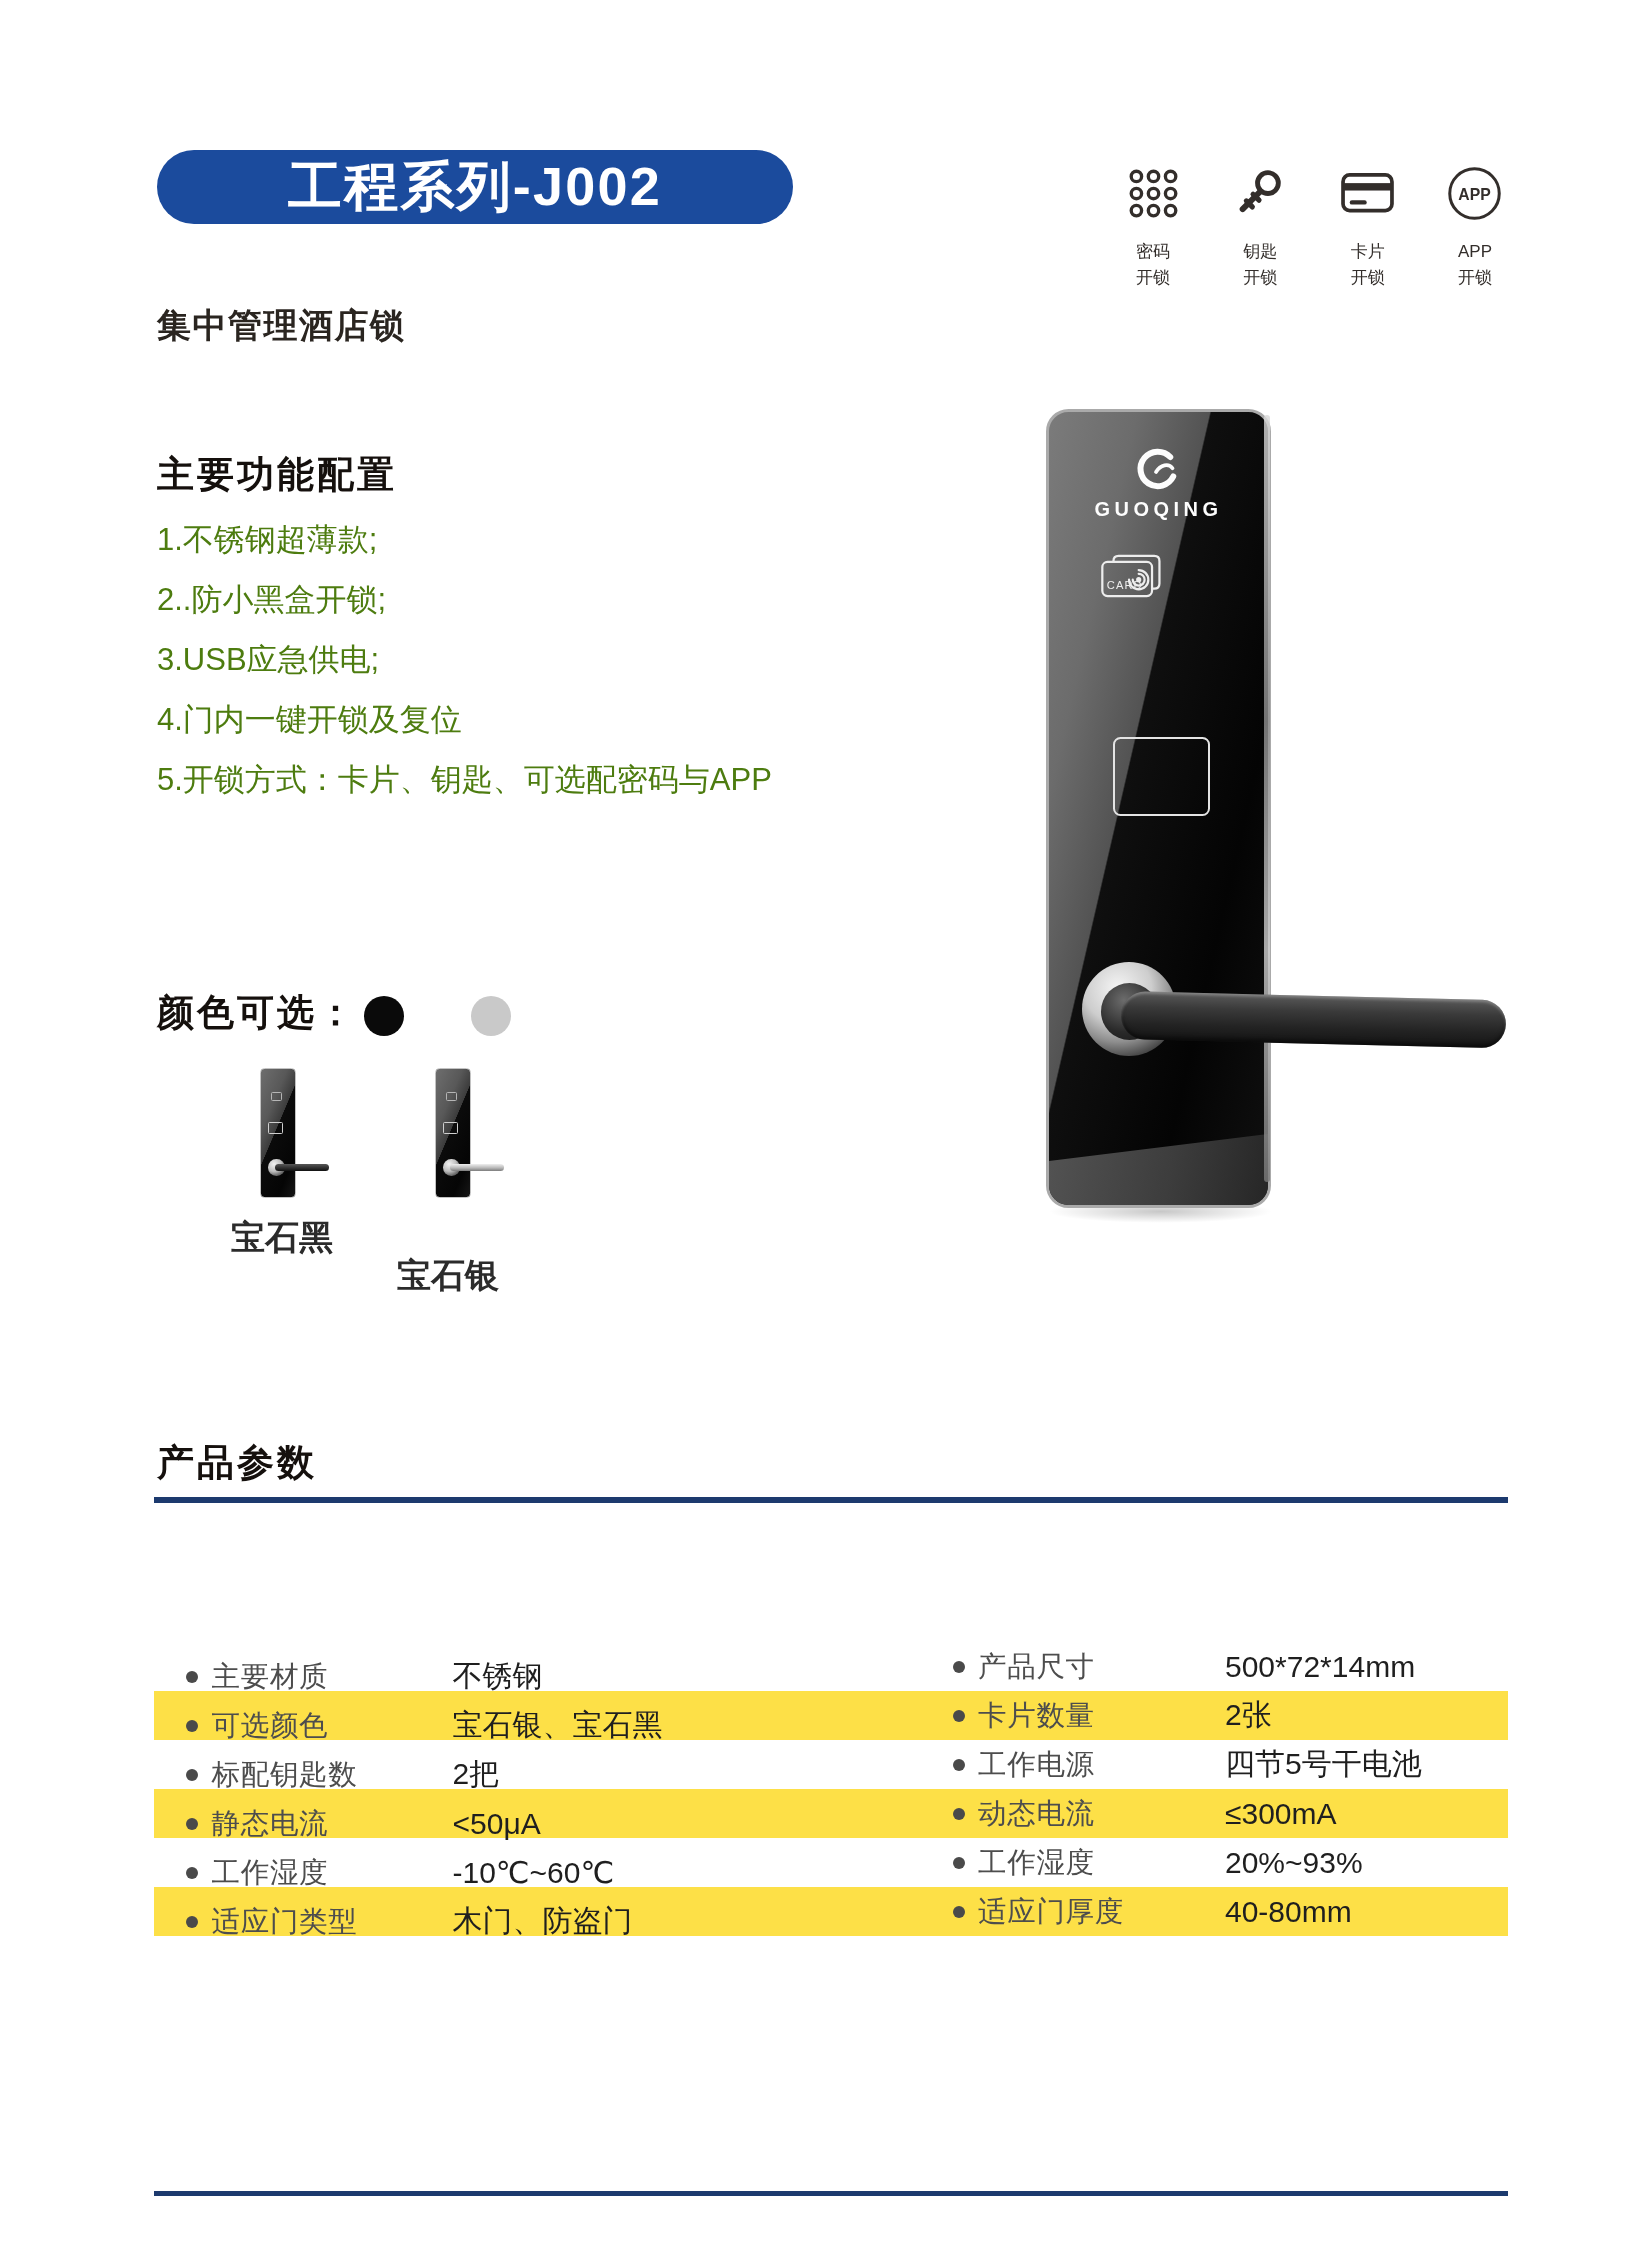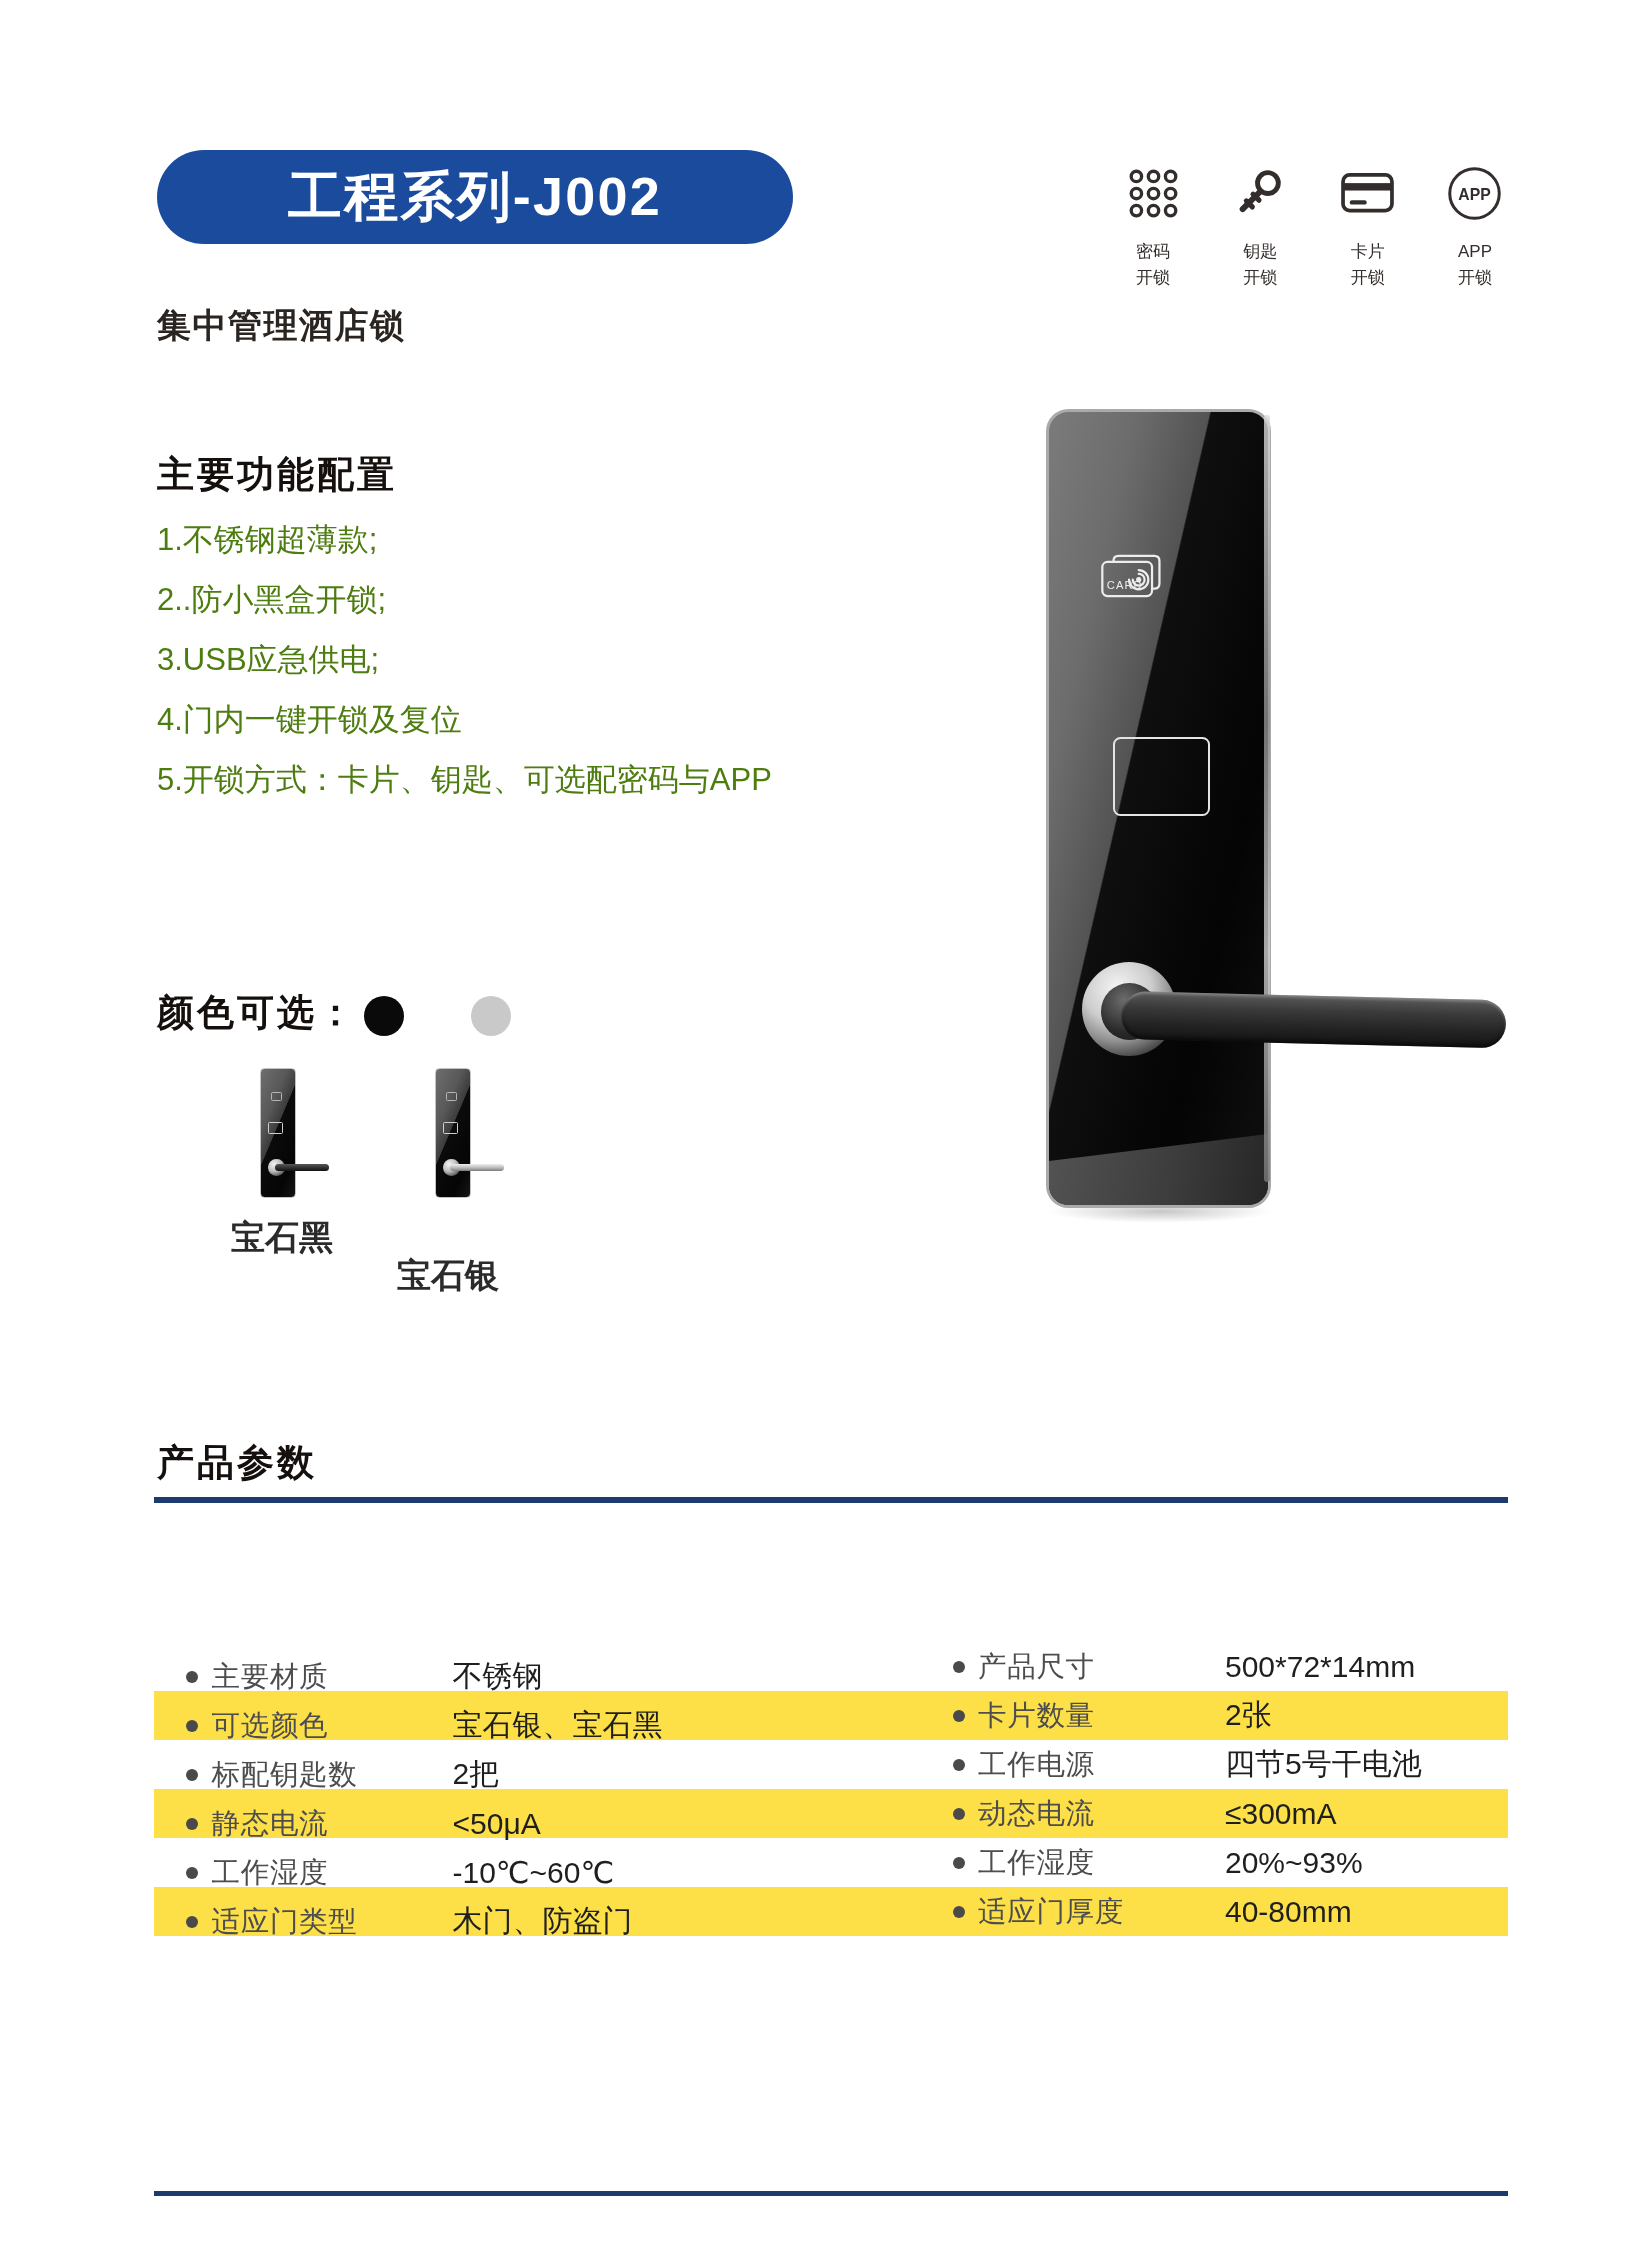--- a/index.html
+++ b/index.html
@@ -1,20 +1,20 @@
 <!DOCTYPE html>
 <html style="font-size:12px"><head>
 <meta charset="utf-8">
 <style>
   html,body{margin:0;padding:0;background:#ffffff;}
   .page{position:relative;width:1650px;height:2250px;background:#fff;overflow:hidden;
         font-family:"Liberation Sans","DejaVu Sans",sans-serif;color:#222;}
 
   
-  .series-pill{position:absolute;left:157px;top:150px;width:636px;height:94px;
+  .series-pill{position:absolute;left:157px;top:150px;width:636px;height:74px;
     background:#1b4b9d;border-radius:47px;display:flex;align-items:center;justify-content:center;}
   .series-pill span{color:#fff;font-size:54px;font-weight:bold;letter-spacing:2.2px;}
   .subtitle{position:absolute;left:157px;top:303px;font-size:34px;font-weight:bold;color:#2a2520;letter-spacing:1.5px;}
 
   
   .unlock-row{position:absolute;left:1108px;top:159px;width:412px;display:flex;justify-content:space-between;}
   .unlock-col{display:flex;flex-direction:column;align-items:center;width:90px;}
   .u-icon{height:69px;display:flex;align-items:center;justify-content:center;}
   .u-label{margin-top:10.5px;text-align:center;font-size:17px;color:#332e2b;line-height:1.55;}
   .u-label span{display:block;}
@@ -189,20 +189,27 @@
     <div class="mini-ring"></div>
     <div class="mini-lever mini-lever-silver"></div>
   </div>
   <div class="variant-label" style="left:222px;top:1215px;">宝石黑</div>
   <div class="variant-label" style="left:388px;top:1253px;">宝石银</div>
 
   <div class="lock-shadow"></div>
   <div class="lock">
     <div class="lock-panel"></div>
     <div class="lock-edge"></div>
+    <div class="lock-logo">
+      <svg width="48" height="45" viewBox="0 0 64 60">
+        <path d="M47 12 A23 23 0 1 0 51 38" fill="none" stroke="#fdfdfd" stroke-width="8" stroke-linecap="round"></path>
+        <path d="M28 32 C34 22 45 20 50 27" fill="none" stroke="#fdfdfd" stroke-width="5" stroke-linecap="round"></path>
+      </svg>
+      <div class="brand-text">GUOQING</div>
+    </div>
     <div class="lock-card-icon">
       <svg width="64" height="46" viewBox="0 0 86 62">
         <path d="M18 12 V11 Q18 4 25 4 H73 Q80 4 80 11 V41 Q80 48 73 48 H70" fill="none" stroke="#ededed" stroke-width="3" stroke-linecap="round"></path>
         <rect x="3" y="12" width="67" height="46" rx="7" fill="none" stroke="#ededed" stroke-width="3"></rect>
         <text x="9" y="49" font-size="15" letter-spacing="1.5" fill="#ededed" font-family="Liberation Sans, DejaVu Sans, sans-serif">CARD</text>
         <circle cx="52" cy="36" r="3.5" fill="#ededed"></circle>
         <path d="M52 28 a8 8 0 1 1 -8 8" fill="none" stroke="#ededed" stroke-width="3" stroke-linecap="round"></path>
         <path d="M52 23 a13 13 0 1 1 -13 13" fill="none" stroke="#ededed" stroke-width="3" stroke-linecap="round"></path>
       </svg>
     </div>

